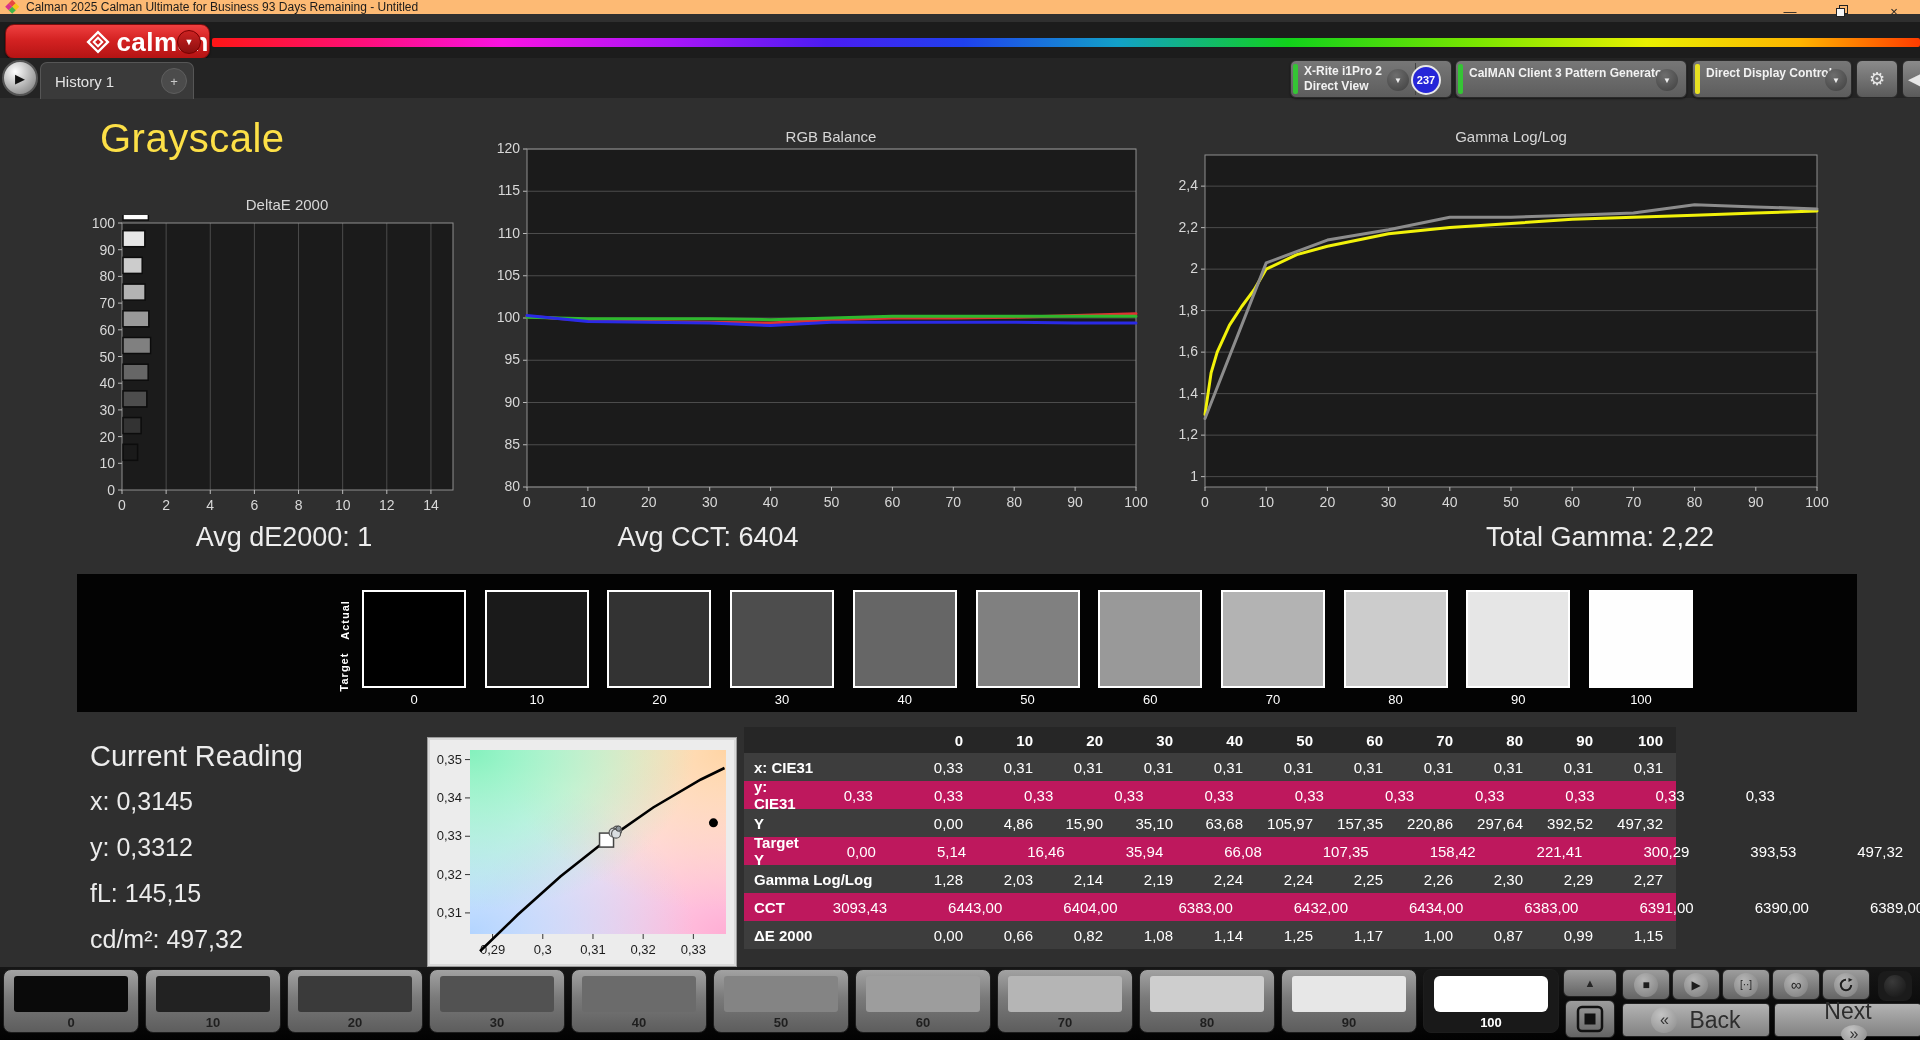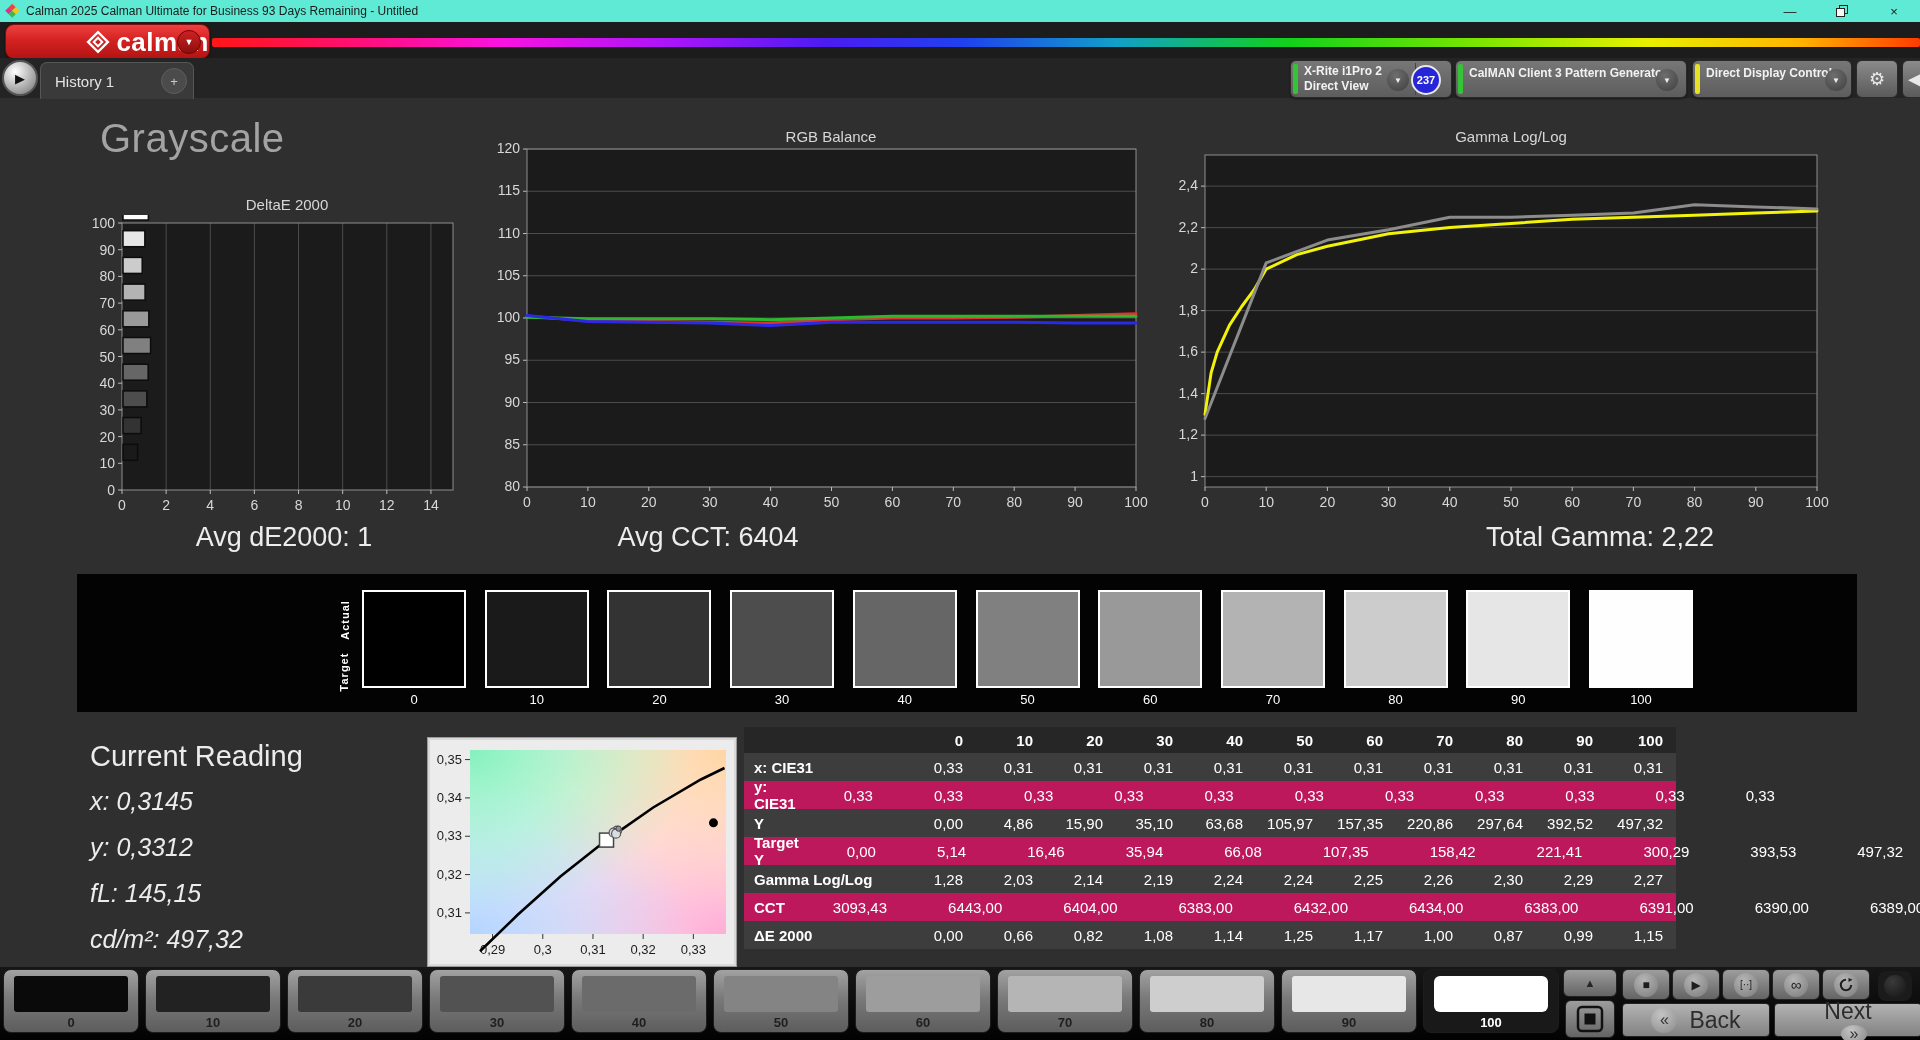--- a/index.html
+++ b/index.html
@@ -1,19 +1,19 @@
 <!DOCTYPE html>
 <html><head>
 <meta charset="utf-8">
 <style>
   html,body{margin:0;padding:0;background:#000;}
   body{font-family:"Liberation Sans",sans-serif;-webkit-font-smoothing:antialiased;}
   .screen{position:relative;width:1920px;height:1040px;background:#2f2f2f;overflow:hidden;}
   
-  .titlebar{position:absolute;left:0;top:0;width:1920px;height:22px;background:#5eead4;display:flex;align-items:center;}
+  .titlebar{position:absolute;left:0;top:0;width:1920px;height:14px;background:#fdba74;display:flex;align-items:center;}
   .titlebar .appicon{margin-left:5px;width:14px;height:14px;}
   .titlebar .wtitle{margin-left:7px;font-size:12px;color:#1b1b1b;}
   .wcontrols{position:absolute;right:0;top:0;height:22px;display:flex;}
   .wbtn{width:52px;height:22px;display:flex;align-items:center;justify-content:center;color:#222;font-size:13px;}
   
   .brandbar{position:absolute;left:0;top:22px;width:1920px;height:36px;background:#1c1c1c;}
   .logo{position:absolute;left:5px;top:2px;width:203px;height:33px;border-radius:9px;
         background:linear-gradient(180deg,#ef4040 0%,#d42222 45%,#b51414 100%);
         border:1px solid #7e0d0d;display:flex;align-items:center;box-shadow:0 1px 2px rgba(0,0,0,.6);justify-content:flex-end;}
   .logo .ldiamond{margin-left:9px;}
@@ -38,33 +38,33 @@
   .meterbtn .accent{position:absolute;left:2px;top:3px;bottom:3px;width:5px;border-radius:2px;}
   .meterbtn .mtext{position:absolute;left:13px;top:3px;color:#f2f2f2;font-size:12px;font-weight:bold;line-height:15px;}
   .meterbtn .caret{position:absolute;width:22px;height:22px;border-radius:50%;background:radial-gradient(circle at 40% 30%,#6e6e6e,#3f3f3f);
       color:#efefef;font-size:8px;display:flex;align-items:center;justify-content:center;top:8px;}
   .meterbtn .vsep{position:absolute;top:2px;bottom:2px;width:1px;background:#444;}
   .badge{position:absolute;width:26px;height:26px;border-radius:50%;background:#2626d8;border:2px solid #e8e8e8;
       color:#fff;font-size:11px;font-weight:bold;display:flex;align-items:center;justify-content:center;top:4px;}
   .sqbtn{position:absolute;top:2px;width:40px;height:36px;border-radius:6px;background:linear-gradient(180deg,#8b8b8b,#5a5a5a);
       border:1px solid #2a2a2a;color:#e8e8e8;display:flex;align-items:center;justify-content:center;font-size:18px;}
   
-  .pagetitle{position:absolute;left:100px;top:116px;font-size:40px;color:#a3a3a3;letter-spacing:.5px;}
+  .pagetitle{position:absolute;left:100px;top:116px;font-size:40px;color:#fde047;letter-spacing:.5px;}
   .charttitle{position:absolute;color:#d6d6d6;font-size:15px;transform:translateX(-50%);white-space:nowrap;}
   .statrow{position:absolute;top:522px;transform:translateX(-50%);color:#ededed;font-size:27px;white-space:nowrap;}
   svg text{font-family:"Liberation Sans",sans-serif;}
   
   .strip{position:absolute;left:77px;top:574px;width:1780px;height:138px;background:#030303;}
   .vlabel{position:absolute;color:#fff;font-size:11px;font-weight:bold;transform:rotate(-90deg);transform-origin:center;letter-spacing:1px;}
   .patch{position:absolute;top:16px;width:104px;height:98px;border:2px solid #fff;box-sizing:border-box;}
   .patchnum{position:absolute;top:118px;width:104px;text-align:center;color:#fff;font-size:13px;}
   
   .curread{position:absolute;left:90px;top:740px;color:#ececec;}
   .curread .crtitle{font-size:29px;margin-bottom:14px;}
-  .curread .crline{font-size:25px;margin-bottom:17px;font-style:italic;}
+  .curread .crline{font-size:25px;margin-bottom:17px;}
   
   .ciepanel{position:absolute;left:427px;top:737px;width:308px;height:228px;background:#ececec;border:1px solid #9a9a9a;box-shadow:0 0 0 2px #d9d9d9 inset;}
   .cieplot{position:absolute;left:42px;top:12px;width:256px;height:184px;
      background:
       radial-gradient(at 0% 0%, rgba(125,240,185,.95), rgba(125,240,185,0) 62%),
       radial-gradient(at 100% 0%, rgba(255,210,160,.95), rgba(255,210,160,0) 62%),
       radial-gradient(at 0% 100%, rgba(175,210,255,.95), rgba(175,210,255,0) 62%),
       radial-gradient(at 100% 100%, rgba(255,170,210,.95), rgba(255,170,210,0) 70%),
       #ffffff;}
   .cieover{position:absolute;left:0;top:0;}

